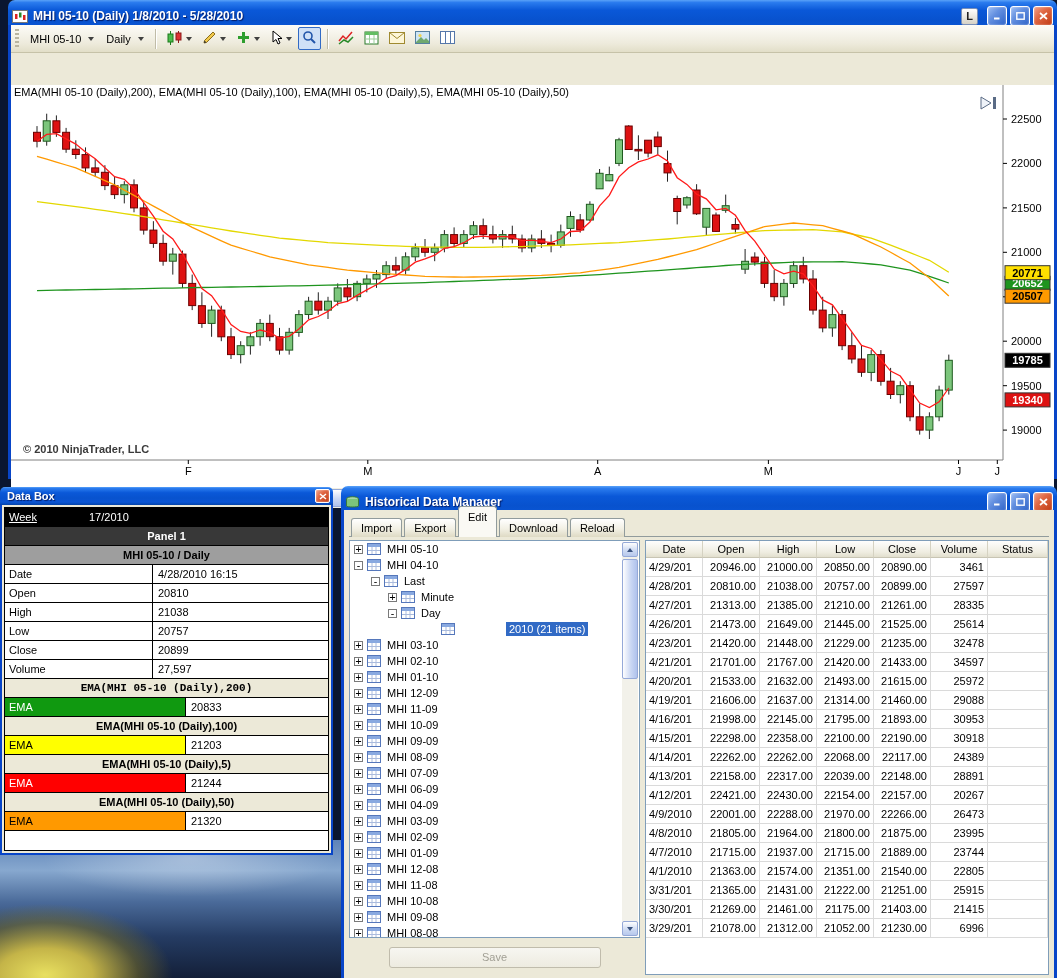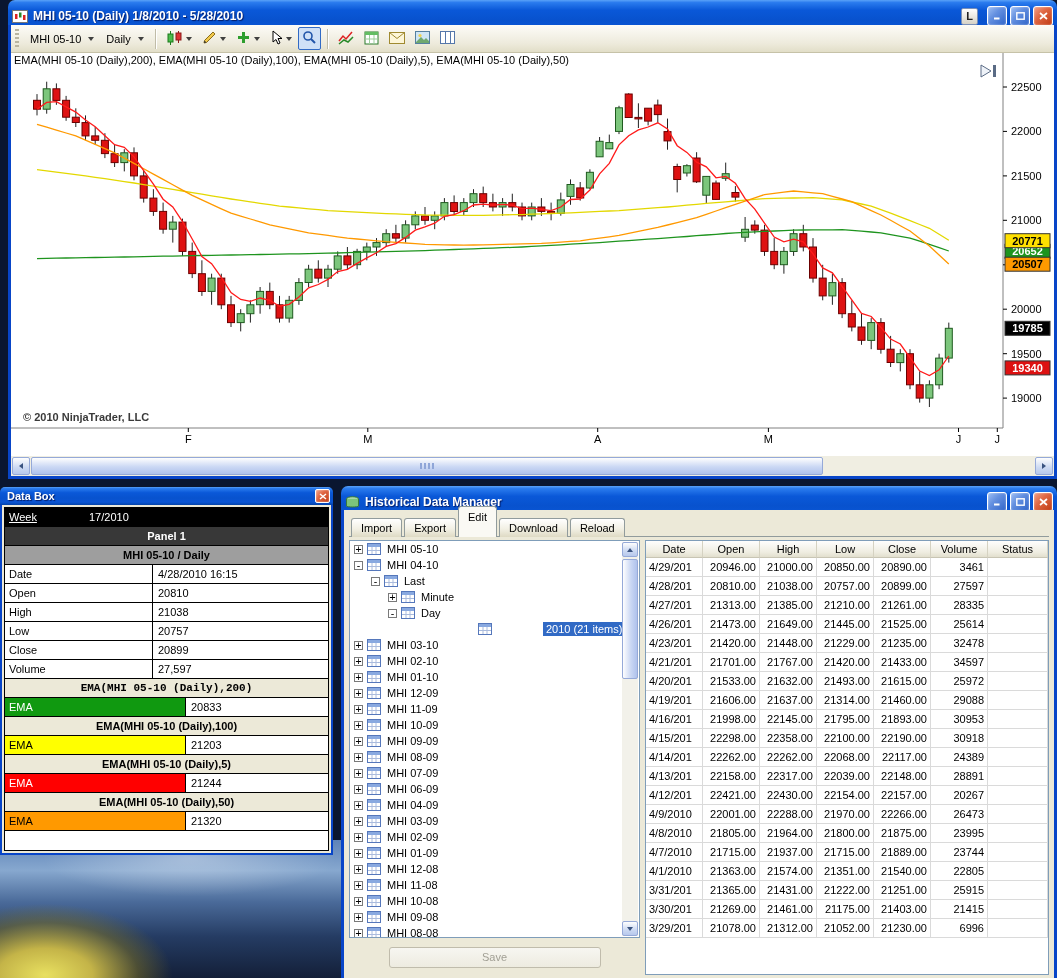--- a/index.html
+++ b/index.html
@@ -31,21 +31,21 @@
 .chart-win{left:8px;top:0;width:1049px;height:479px;}
 .chart-frame{position:absolute;left:0;top:25px;right:0;bottom:0;border:3px solid #0845C8;border-top:none;background:#ECE9D8;}
 .toolbar{height:28px;display:flex;align-items:center;gap:2px;padding:0 4px;
   background:linear-gradient(#FDFCF8,#EDEADB 70%,#E2DEC8);border-bottom:1px solid #C6C2A8;}
 .tbar-grip{width:4px;height:20px;margin-right:4px;background:repeating-linear-gradient(180deg,#B9B5A0 0 2px,rgba(0,0,0,0) 2px 4px);}
 .tbar-dd{display:flex;align-items:center;gap:4px;padding:2px 5px;color:#000;}
 .dd-car{width:0;height:0;border-left:3.5px solid transparent;border-right:3.5px solid transparent;border-top:4px solid #404040;margin-left:3px;}
 .tbar-sep{width:1px;height:20px;background:#C0BCA8;margin:0 4px;box-shadow:1px 0 0 #fff;}
 .tbar-btn{display:flex;align-items:center;padding:2px 3px;border:1px solid rgba(0,0,0,0);border-radius:2px;}
 .tbar-btn.selected{background:#CFE0F7;border-color:#316AC5;}
-.chart-area{position:relative;height:402px;background:#FFF;overflow:hidden;}
+.chart-area{position:relative;height:402px;background:#FFF;overflow:hidden;margin-top:32px;}
 .ind-label{position:absolute;left:3px;top:1px;color:#000;z-index:2;white-space:nowrap;}
 .copyright{position:absolute;left:12px;top:358px;color:#3A3A3A;z-index:2;font-weight:bold;}
 #chart-svg{position:absolute;left:0;top:0;}
 .axis-t{font-size:11px;fill:#000;}
 .tag-t{font-size:11px;font-weight:bold;}
 .goto-end{position:absolute;right:56px;top:10px;z-index:2;}
 .hscroll{height:21px;display:flex;align-items:stretch;background:#F0EEE2;border-top:1px solid #fff;padding:1px;}
 .sbh-btn{width:18px;background:linear-gradient(#FEFEFE,#CCD9F2 60%,#B7C8EC);border:1px solid #95A9D8;border-radius:2px;display:flex;align-items:center;justify-content:center;}
 .arrow-l{width:0;height:0;border-top:3.5px solid transparent;border-bottom:3.5px solid transparent;border-right:4.5px solid #3A5380;}
 .arrow-r{width:0;height:0;border-top:3.5px solid transparent;border-bottom:3.5px solid transparent;border-left:4.5px solid #3A5380;}
@@ -643,21 +643,21 @@
                     <svg width="14" height="12">
                       <rect x="0.5" y="0.5" width="13" height="11" fill="#fff" stroke="#5577BB"></rect>
                       <rect x="1" y="1" width="12" height="3" fill="#89A9E0"></rect>
                       <line x1="5" y1="4" x2="5" y2="11" stroke="#AABBDD"></line>
                       <line x1="9" y1="4" x2="9" y2="11" stroke="#AABBDD"></line>
                       <line x1="1" y1="7.5" x2="13" y2="7.5" stroke="#AABBDD"></line>
                     </svg>
                   </span>
                   <span class="tlabel">Day</span>
                 </div>
-                <div class="tree-row" style="padding-left: 67px; gap: 48px;">
+                <div class="tree-row" style="padding-left: 30px; gap: 48px;">
                   <span class="tgl none"></span>
                   <span class="titem-icon">
                     <svg width="14" height="12">
                       <rect x="0.5" y="0.5" width="13" height="11" fill="#fff" stroke="#5577BB"></rect>
                       <rect x="1" y="1" width="12" height="3" fill="#89A9E0"></rect>
                       <line x1="5" y1="4" x2="5" y2="11" stroke="#AABBDD"></line>
                       <line x1="9" y1="4" x2="9" y2="11" stroke="#AABBDD"></line>
                       <line x1="1" y1="7.5" x2="13" y2="7.5" stroke="#AABBDD"></line>
                     </svg>
                   </span>

